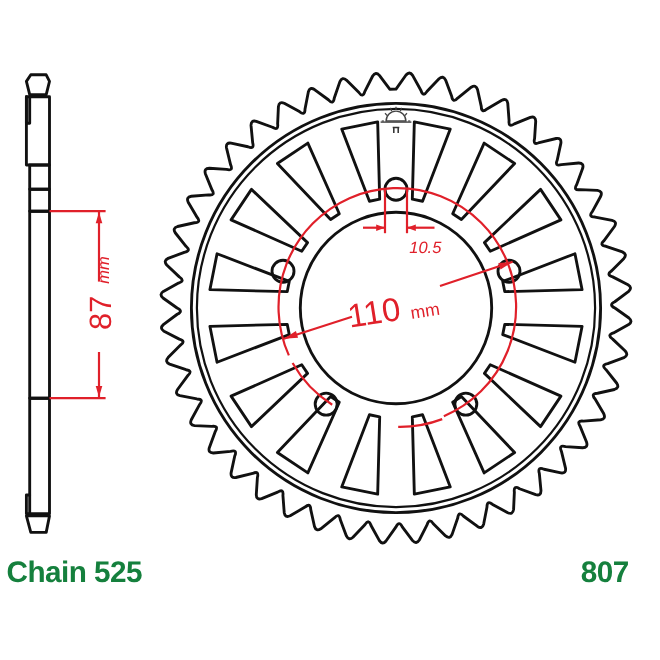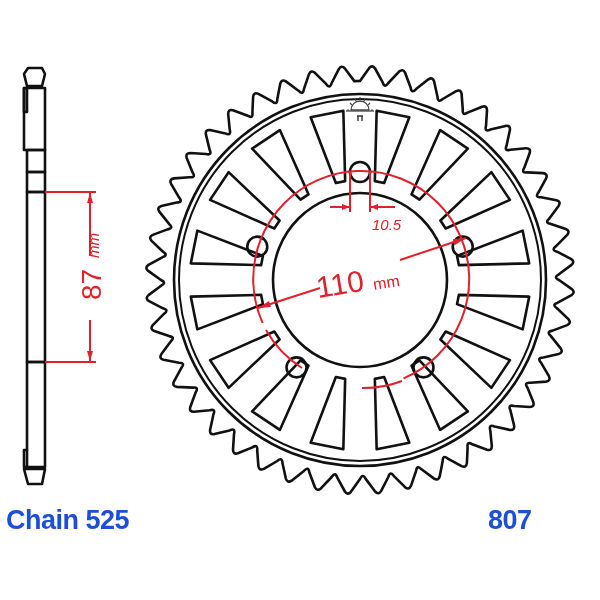--- a/index.html
+++ b/index.html
@@ -3,23 +3,23 @@
 <meta charset="utf-8">
 <style>
   html, body { margin: 0; padding: 0; background: #ffffff; }
   body { width: 600px; height: 600px; overflow: hidden; position: relative; font-family: "Liberation Sans", sans-serif; }
   #canvas { position: absolute; left: 0; top: 0; width: 600px; height: 600px; }
   .stroke { fill: none; stroke: #111111; stroke-width: 2.6; stroke-linejoin: round; stroke-linecap: round; }
   .thin { fill: none; stroke: #111111; stroke-width: 2; }
   .red { fill: none; stroke: #e0202a; stroke-width: 2; }
   .red-fill { fill: #e0202a; stroke: none; }
   .red-text { fill: #e0202a; font-family: "Liberation Sans", sans-serif; }
-  .caption { position: absolute; font-family: "Liberation Sans", sans-serif; font-weight: bold; color: #1d4ed8; font-size: 27px; letter-spacing: -0.5px; }
+  .caption { position: absolute; font-family: "Liberation Sans", sans-serif; font-weight: bold; color: #15803d; font-size: 27px; letter-spacing: -0.5px; }
   #chain-label { left: 6px; top: 505px; }
-  #part-number { left: 488px; top: 505px; }
+  #part-number { left: 528px; top: 505px; }
 </style>
 </head>
 <body>
 
 <svg id="canvas" viewBox="0 0 600 600" xmlns="http://www.w3.org/2000/svg">
   <defs>
     <pattern id="hatch" width="8" height="8" patternUnits="userSpaceOnUse" patternTransform="rotate(-45)">
       <rect width="8" height="8" fill="#ffffff"></rect>
       <line x1="0" y1="0" x2="0" y2="8" stroke="#111111" stroke-width="2.2"></line>
     </pattern>

